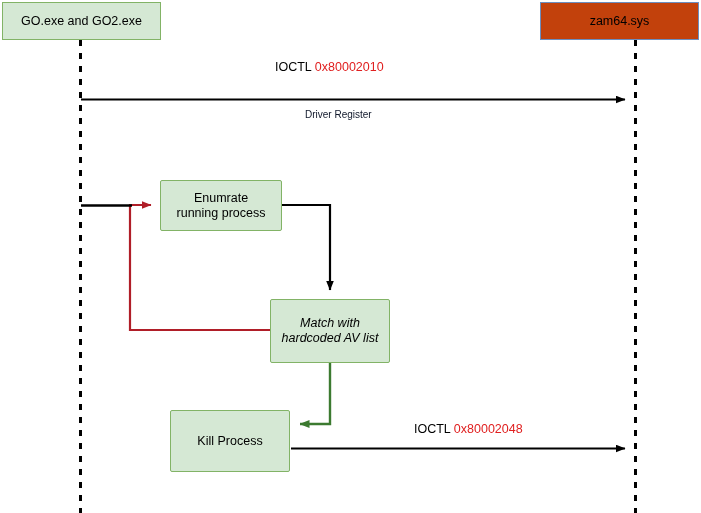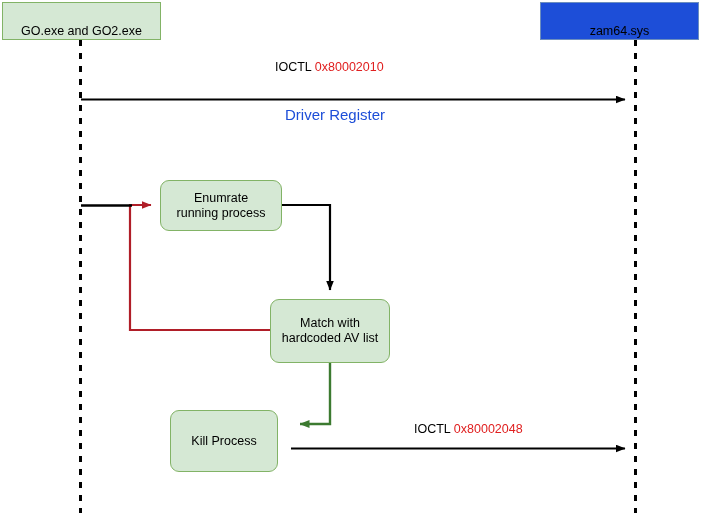--- a/index.html
+++ b/index.html
@@ -31,47 +31,47 @@
     justify-content: center;
     text-align: center;
     font-size: 12.5px;
     line-height: 15px;
     color: #000000;
     white-space: pre-line;
   }
   .lifeline-head {
     border: 1px solid #82b366;
     background: #d5e8d4;
-    align-items: flex-end;
   }
   .lifeline-head.actor-blue {
     border: 1px solid #6c8ebf;
-    background: #1d4ed8;
+    background: #c2410c;
   }
   .proc-box {
     border: 1px solid #82b366;
     background: #d5e8d4;
-    border-radius: 9px;
+    border-radius: 2px;
   }
   .edge-label {
     position: absolute;
     font-size: 12.5px;
     line-height: 15px;
     color: #000000;
     white-space: nowrap;
   }
   .edge-label .hexcode {
     color: #e02020;
   }
   .edge-sublabel {
     position: absolute;
-    font-size: 15px;
+    font-size: 10px;
     line-height: 15px;
-    color: #1d4ed8;
+    color: #0f172a;
     white-space: nowrap;
+    margin-left: 20px;
   }
 </style>
 </head>
 <body>
 
 <svg id="canvas" viewBox="0 0 701 513" xmlns="http://www.w3.org/2000/svg">
   <defs>
     <marker id="arrow-black" markerWidth="10" markerHeight="8" refX="9.5" refY="4" orient="auto" markerUnits="userSpaceOnUse">
       <path d="M0,0 L10,4 L0,8 z" fill="#000000"></path>
     </marker>
@@ -105,26 +105,26 @@
 
 <div class="node lifeline-head actor-blue" style="left:540px; top:2px; width:159px; height:38px;">
   <span>zam64.sys</span>
 </div>
 
 <div class="node proc-box" style="left:160px; top:180px; width:122px; height:51px;">
   <span>Enumrate
 running process</span>
 </div>
 
-<div class="node proc-box" style="left:270px; top:299px; width:120px; height:64px;">
+<div class="node proc-box" style="left:270px; top:299px; width:120px; height:64px;font-style:italic;">
   <span>Match with
 hardcoded AV list</span>
 </div>
 
-<div class="node proc-box" style="left:170px; top:410px; width:108px; height:62px;text-align:center;">
+<div class="node proc-box" style="left:170px; top:410px; width:120px; height:62px;text-align:center;">
   <span>Kill Process</span>
 </div>
 
 <div class="edge-label" style="left:275px; top:60px;">
   <span>IOCTL</span>
   <span class="hexcode">0x80002010</span>
 </div>
 
 <div class="edge-sublabel" style="left:285px; top:107px;">
   <span>Driver Register</span>

